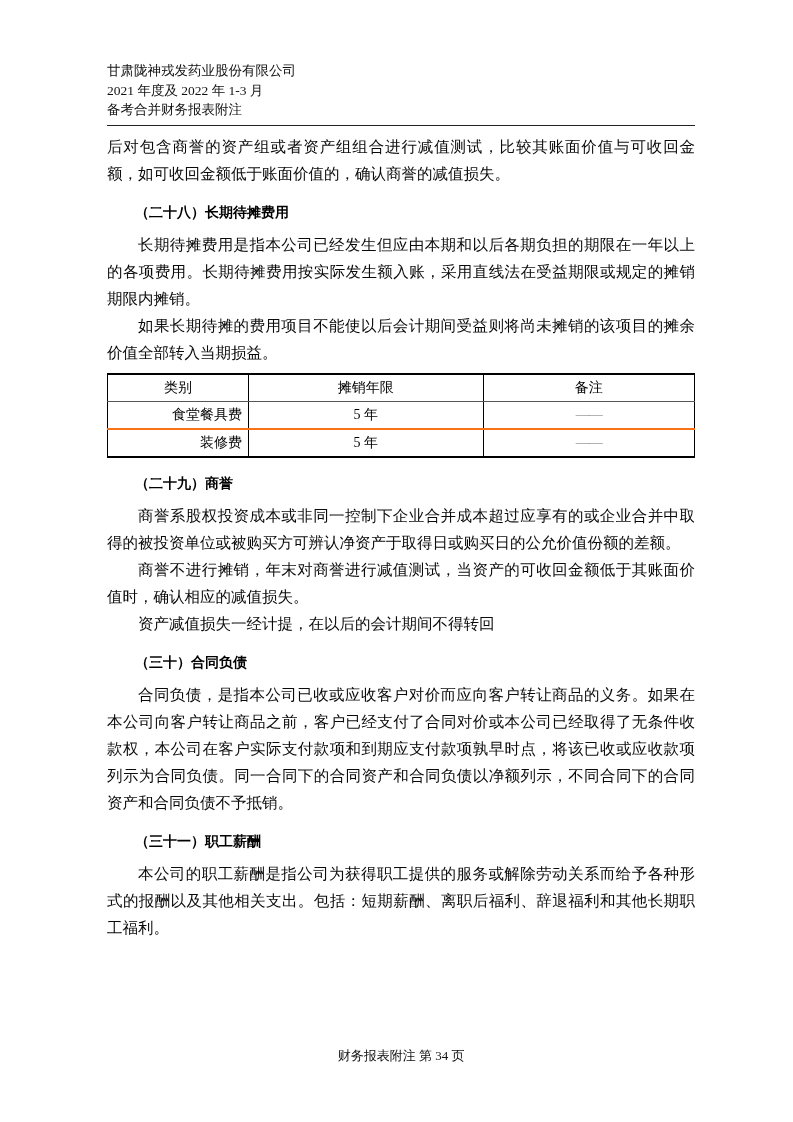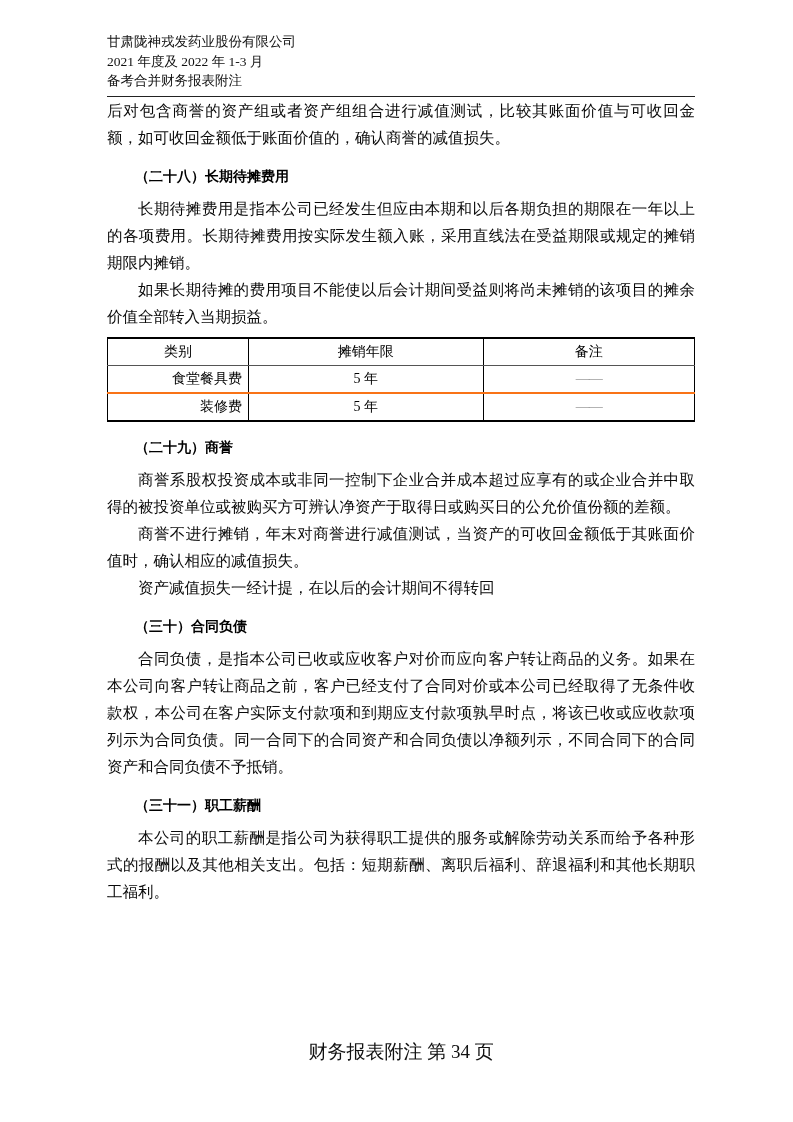--- a/index.html
+++ b/index.html
@@ -7,39 +7,39 @@
   .page {
     position: relative;
     width: 793px;
     height: 1122px;
     background: #ffffff;
     font-family: "Liberation Serif", "DejaVu Serif", serif;
     color: #000000;
     overflow: hidden;
   }
   .content {
-    padding: 32px 98px 0 107px;
+    padding: 61px 98px 0 107px;
   }
   
   .doc-header { font-size: 13.5px; line-height: 19.5px; color: #111; }
   .doc-header div { white-space: nowrap; }
   .header-rule {
     border: none;
     border-top: 1.5px solid #222;
     margin: 5px 0 0 0;
   }
   
   .para {
     font-size: 15.5px;
     line-height: 27px;
     text-align: justify;
     margin: 0;
     color: #0a0a0a;
   }
-  .body-start { }
+  .body-start { margin-top: 7px; }
   .indent { text-indent: 2em; }
   .section-title {
     font-size: 14px;
     font-weight: bold;
     line-height: 22px;
     margin: 15px 0 7px 0;
     text-indent: 2em;
     color: #000;
   }
   
@@ -72,21 +72,21 @@
   .col-cat { width: 24%; }
   .col-years { width: 40%; }
   .col-note { width: 36%; }
   
   .doc-footer {
     position: absolute;
     left: 107px;
     right: 98px;
     bottom: 57px;
     text-align: center;
-    font-size: 19px;
+    font-size: 13px;
     color: #111;
   }
 </style>
 </head>
 <body>
 
 <div class="page">
   <div class="content">
 
     <div class="doc-header">

